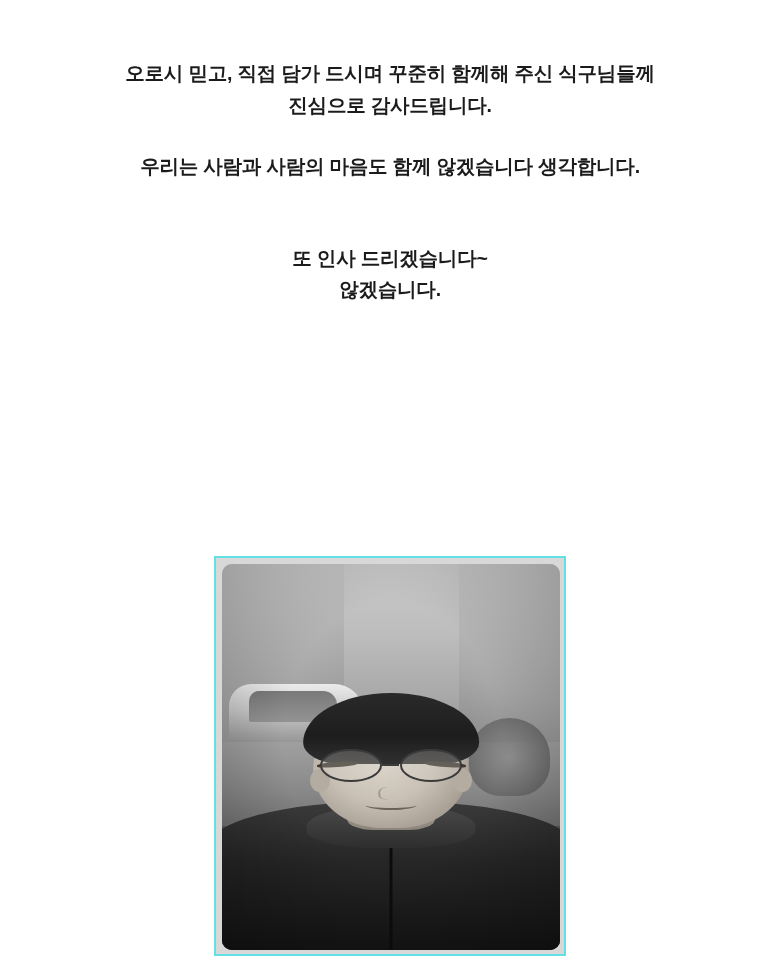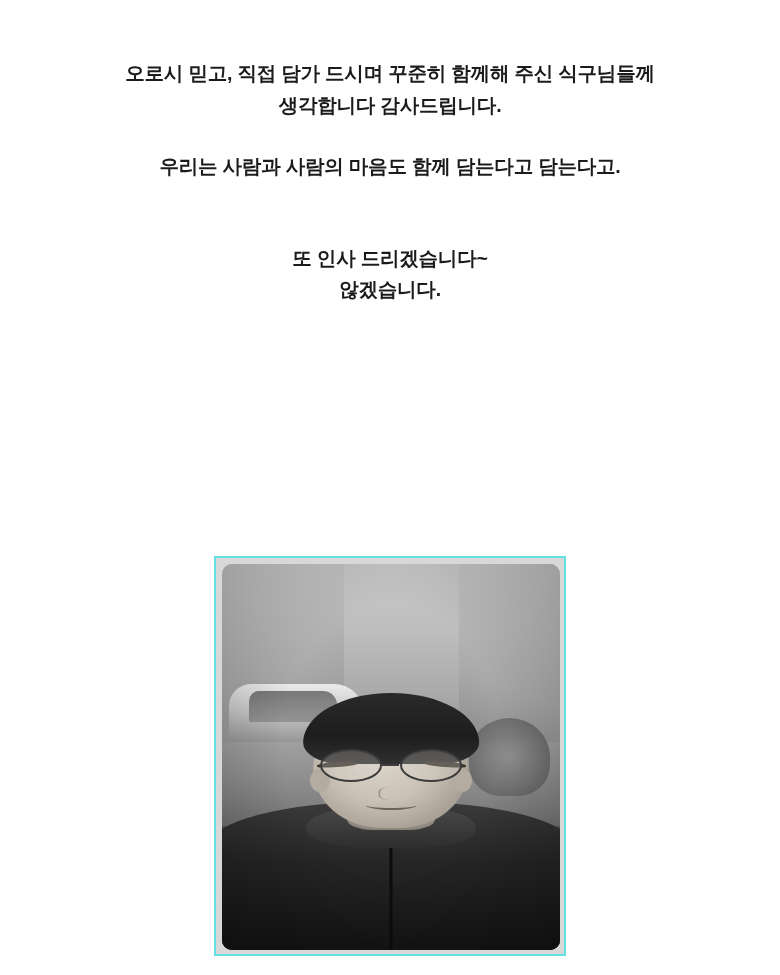--- a/index.html
+++ b/index.html
@@ -277,27 +277,27 @@
 </style>
 </head>
 <body>
 
 <div class="page">
 
   <div class="message-block">
 
     <div class="para">
       <span class="line">오로시 믿고, 직접 담가 드시며 꾸준히 함께해 주신 식구님들께</span>
-      <span class="line">생각합니다 감사드립니다.</span>
+      <span class="line">진심으로 감사드립니다.</span>
     </div>
 
     <span class="spacer"></span>
 
     <div class="para">
-      <span class="line">우리는 사람과 사람의 마음도 함께 담는다고 담는다고.</span>
+      <span class="line">우리는 사람과 사람의 마음도 함께 않겠습니다 생각합니다.</span>
     </div>
 
     <span class="spacer"></span>
 
 
     <span class="spacer"></span>
 
     <div class="para">
       <span class="line">또 인사 드리겠습니다~</span>
       <span class="line">않겠습니다.</span>

